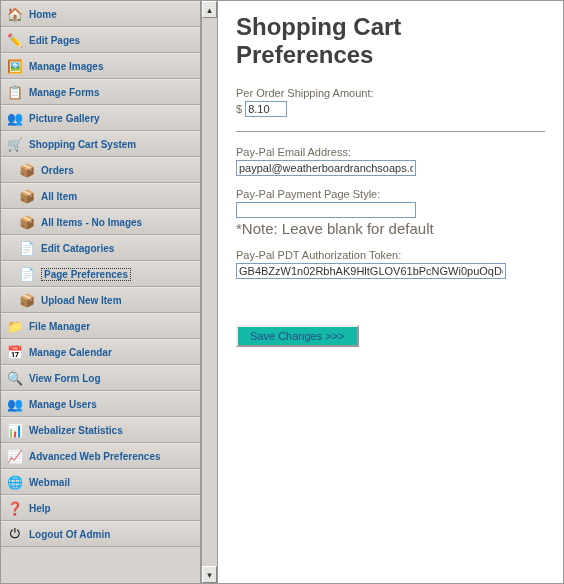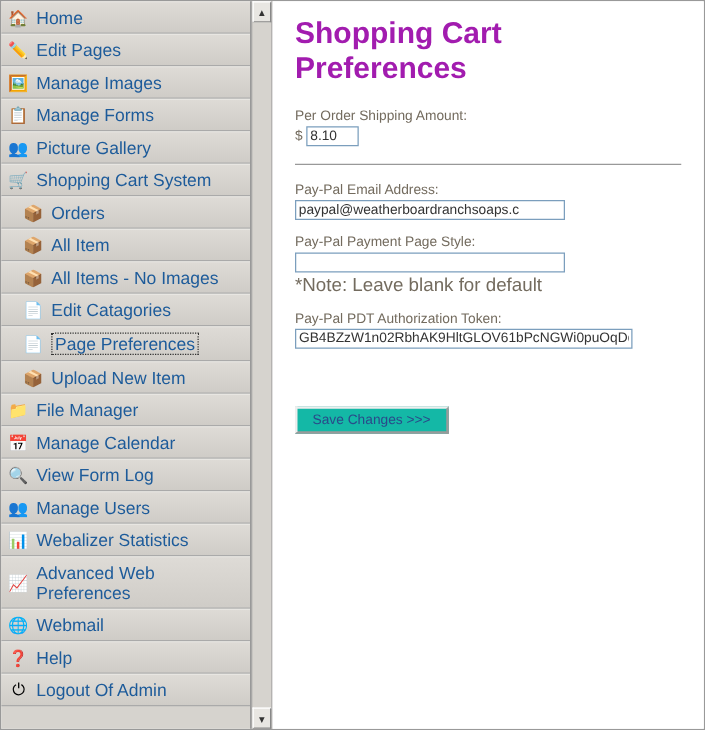--- a/index.html
+++ b/index.html
@@ -4,31 +4,31 @@
 <style>
 * { box-sizing: border-box; margin: 0; padding: 0; }
 body { font-family: Verdana, Arial, sans-serif; font-size: 11px; background: #fff; }
 .container { display: flex; width: 564px; height: 584px; border: 1px solid #999; }
 .sidebar { width: 200px; background: #d6d3ce; border-right: 1px solid #999; overflow-y: auto; flex-shrink: 0; }
 .scrollbar { width: 17px; background: #d6d3ce; border-left: 1px solid #999; border-right: 1px solid #999; display: flex; flex-direction: column; flex-shrink:0; }
 .scroll-btn { height: 17px; background: #e8e6e2; border: 1px solid #fff; border-right-color: #888; border-bottom-color: #888; display: flex; align-items: center; justify-content: center; cursor: pointer; font-size: 9px; color: #333; }
 .scroll-track { flex: 1; background: #d6d3ce; }
 .main { flex: 1; padding: 12px 18px; background: #fff; overflow: auto; }
 .nav-item { display: flex; align-items: center; padding: 4px 6px; border-top: 1px solid #e8e6e2; border-bottom: 1px solid #aaa; background: linear-gradient(#dedbd6, #cfccc7); cursor: pointer; }
-.nav-item .label { color: #1d5b9a; font-weight: normal; font-size: 14px; margin-left: 6px; }
+.nav-item .label { color: #1d5b9a; font-weight: bold; font-size: 10px; margin-left: 6px; }
 .nav-sub { padding-left: 18px; }
 .nav-item.selected .label { border: 1px dotted #333; padding: 0 2px; }
 .icon { width: 16px; height: 16px; display: inline-flex; align-items: center; justify-content: center; font-size: 13px; }
-h1.page-title { font-family: Arial, sans-serif; font-size: 24px; font-weight: bold; color: #a21caf; margin-bottom: 18px; }
+h1.page-title { font-family: Arial, sans-serif; font-size: 24px; font-weight: bold; color: #404040; margin-bottom: 18px; }
 .field-label { color: #736b5e; font-size: 11px; margin-bottom: 2px; font-family: Verdana, sans-serif; }
 .field-row { margin-bottom: 6px; }
 .dollar { color: #736b5e; font-size: 11px; }
 input[type=text] { border: 1px solid #7b9ebd; font-size: 11px; padding: 1px 2px; font-family: Verdana, sans-serif; color: #333; }
 .inp-short { width: 42px; }
-.inp-med { width: 216px; }
+.inp-med { width: 180px; }
 .inp-long { width: 270px; font-size:10px; }
 hr.sep { border: none; border-top: 1px solid #999; margin: 14px 0; }
 .note { color: #736b5e; font-size: 15px; margin-top: 2px; }
 .save-btn { margin-top: 40px; background: #14b8a6; border: 2px outset #eee; color: #2a4a8a; font-size: 11px; padding: 3px 12px; cursor: pointer; font-family: Verdana, sans-serif; }
 </style>
 </head>
 <body>
 
 <div class="container">
   <div class="sidebar" id="sidebar">

